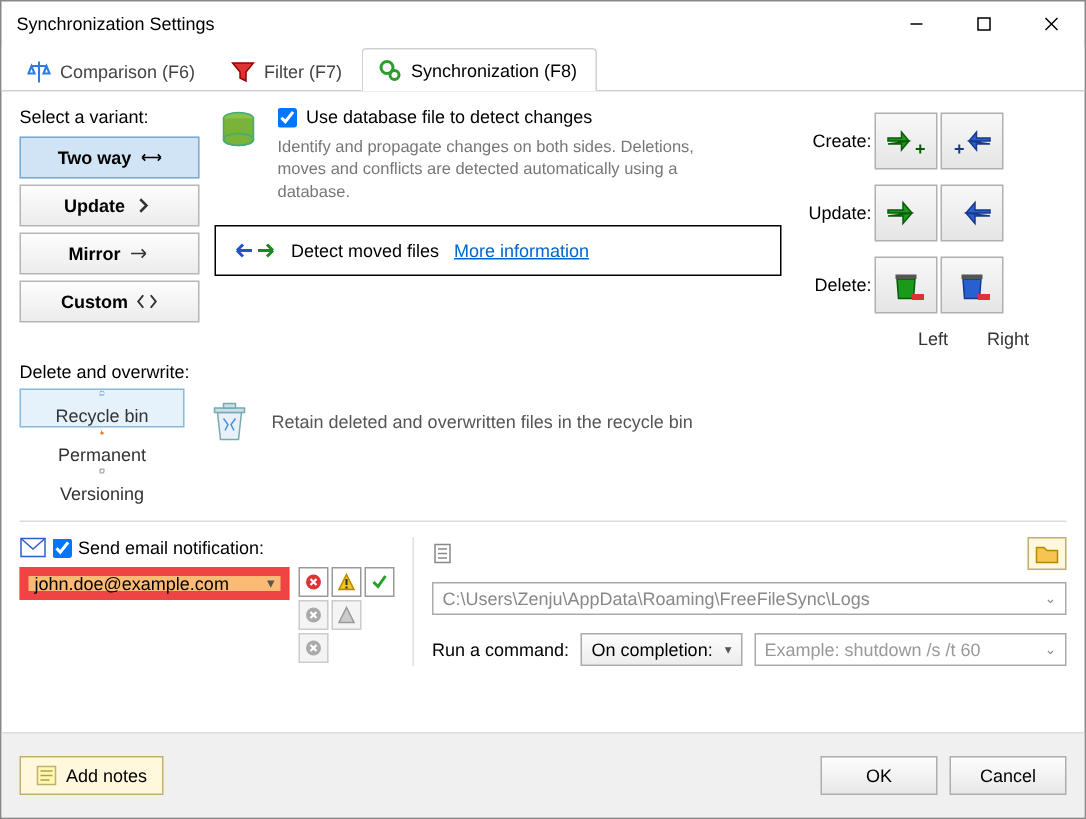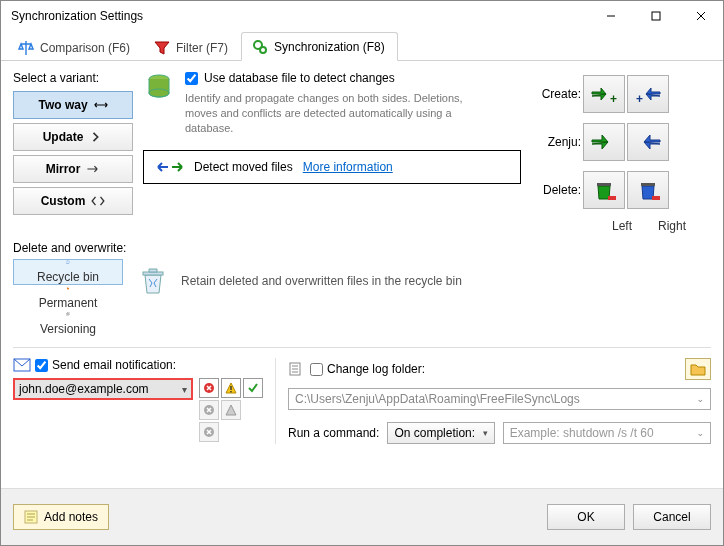--- a/index.html
+++ b/index.html
@@ -56,21 +56,21 @@
 .del-desc .txt { color: #555; }
 
 hr.sep { border: none; border-top: 1px solid #ddd; margin: 2px 0; }
 
 
 .lower { display: flex; gap: 12px; }
 .email-col { width: 250px; }
 .email-top { display: flex; align-items: center; gap: 4px; margin-bottom: 6px; }
 .email-top .icon { width:18px; height:14px; }
 .email-body { display: flex; gap: 6px; }
-.email-field { flex: 1; height: 22px; border: 2px solid #ef4444; padding: 0 4px; background: #e5e5e5; display:flex; align-items:center; justify-content:space-between; }
+.email-field { flex: 1; height: 22px; border: 6px solid #ef4444; padding: 0 4px; background: #fdba74; display:flex; align-items:center; justify-content:space-between; }
 .email-field span.arrow { font-size:10px; color:#555; }
 .email-status { display: grid; grid-template-columns: 20px 20px 20px; grid-auto-rows: 20px; gap: 2px; }
 .email-status .cell { width:20px; height:20px; border:1px solid #ccc; background:#f4f4f4; display:flex; align-items:center; justify-content:center; }
 .email-status .cell.active { background:#fff; border-color:#999; }
 .email-status .cell svg { width:12px; height:12px; }
 
 .log-col { flex: 1; border-left: 1px solid #e0e0e0; padding-left: 12px; display:flex; flex-direction:column; gap:8px; }
 .log-top { display:flex; align-items:center; gap:6px; }
 .log-top .spacer { flex:1; }
 .log-top .folder-btn { width:26px; height:22px; border:1px solid #c0b070; background:#fff8dd; display:flex; align-items:center; justify-content:center; cursor:pointer; }
@@ -204,21 +204,21 @@
             </svg>
           </button>
         <button class="action-btn">
             <svg width="28" height="22">
               <path d="M26 11H12l5-6v4h9zM12 11l5 6v-4h9z" fill="#2a5fd0" stroke="#163a8a"></path>
               <text x="2" y="20" font-size="12" fill="#163a8a" font-weight="bold">+</text>
             </svg>
           </button>
       </div>
       <div class="action-row">
-        <span class="lbl">Zenju:</span>
+        <span class="lbl">Update:</span>
         <button class="action-btn">
             <svg width="28" height="22">
               <path d="M2 11h16l-6-7v5H2zM18 11l-6 7v-5H2z" fill="#1a9a1a" stroke="#0a5a0a"></path>
             </svg>
           </button>
         <button class="action-btn">
             <svg width="28" height="22">
               <path d="M26 11H10l6-7v5h10zM10 11l6 7v-5h10z" fill="#2a5fd0" stroke="#163a8a"></path>
             </svg>
           </button>
@@ -345,24 +345,20 @@
     </div>
 
     <div class="log-col">
       <div class="log-top">
         <svg width="16" height="16" viewBox="0 0 16 16">
             <rect x="2" y="2" width="10" height="12" fill="#fff" stroke="#888"></rect>
             <line x1="4" y1="5" x2="10" y2="5" stroke="#888"></line>
             <line x1="4" y1="8" x2="10" y2="8" stroke="#888"></line>
             <line x1="4" y1="11" x2="10" y2="11" stroke="#888"></line>
           </svg>
-        <label style="display:flex;align-items:center;gap:4px">
-          <input type="checkbox" style="">
-          <span>Change log folder:</span>
-        </label>
         <div class="spacer"></div>
         <div class="folder-btn">
           <svg width="16" height="14" viewBox="0 0 16 14">
               <path d="M1 3h5l2 2h7v8H1z" fill="#f5c453" stroke="#b58900"></path>
             </svg>
         </div>
       </div>
       <div class="log-path">
         <span>C:\Users\Zenju\AppData\Roaming\FreeFileSync\Logs</span>
         <span class="arrow" style="font-size:9px;color:#888">⌄</span>

